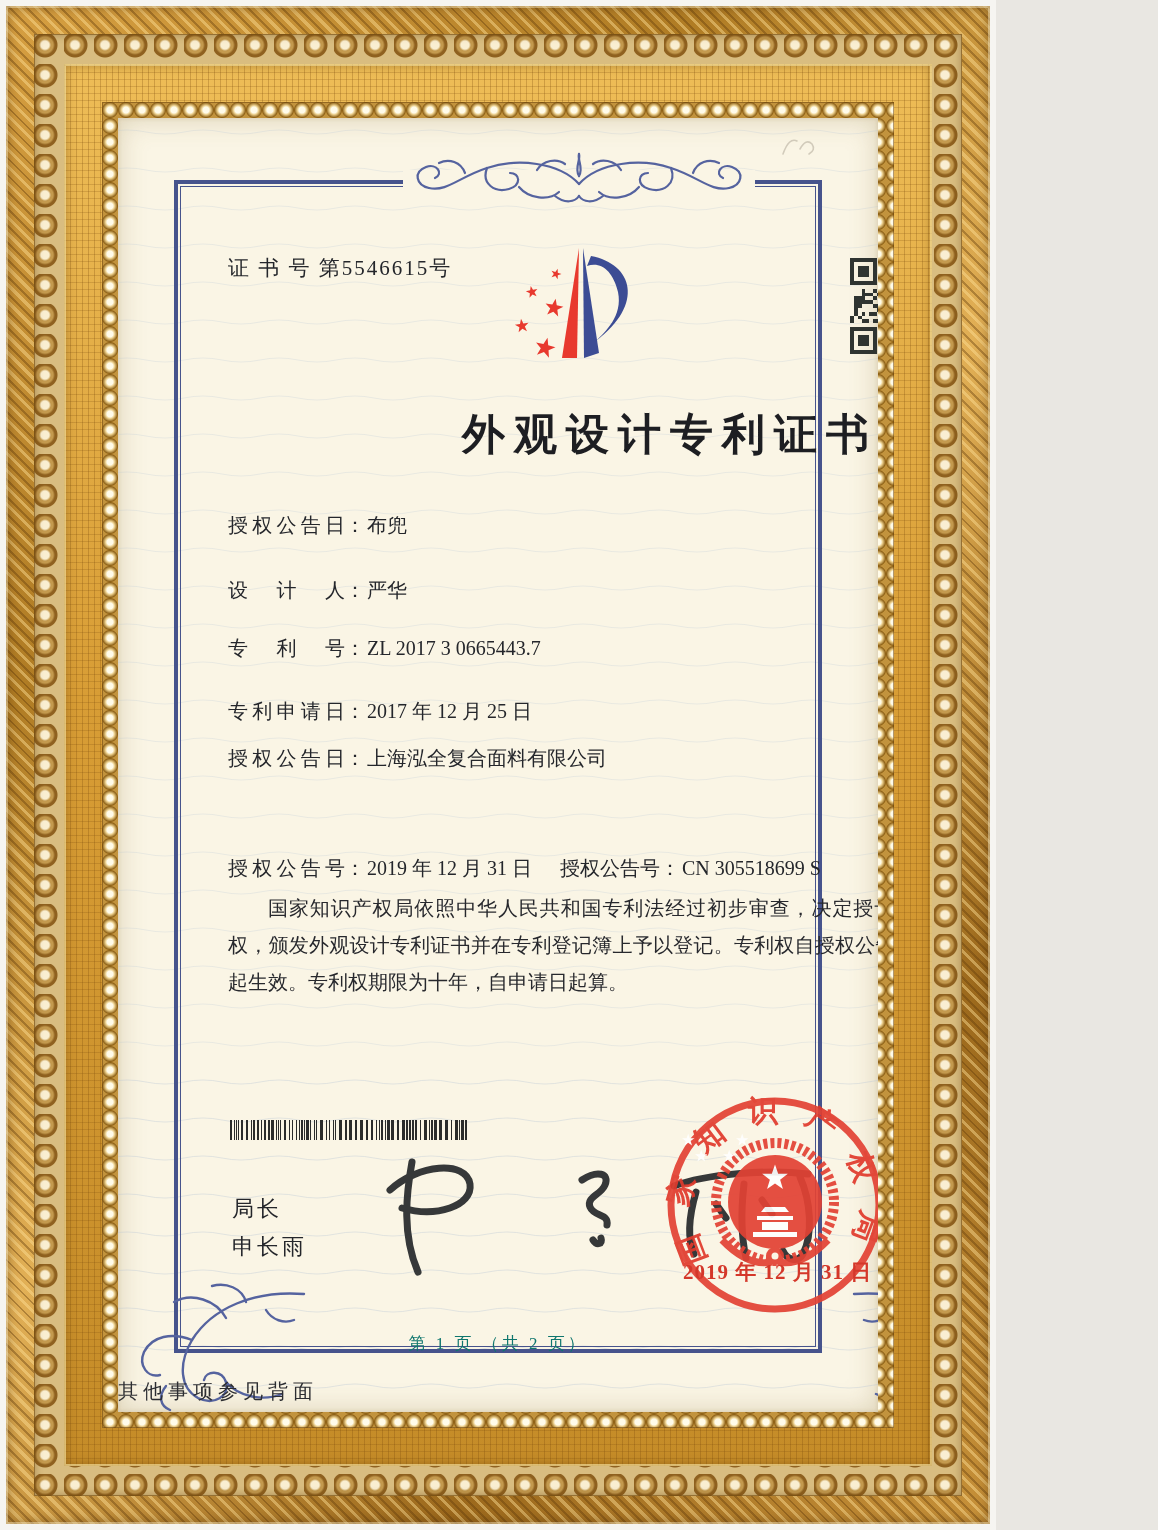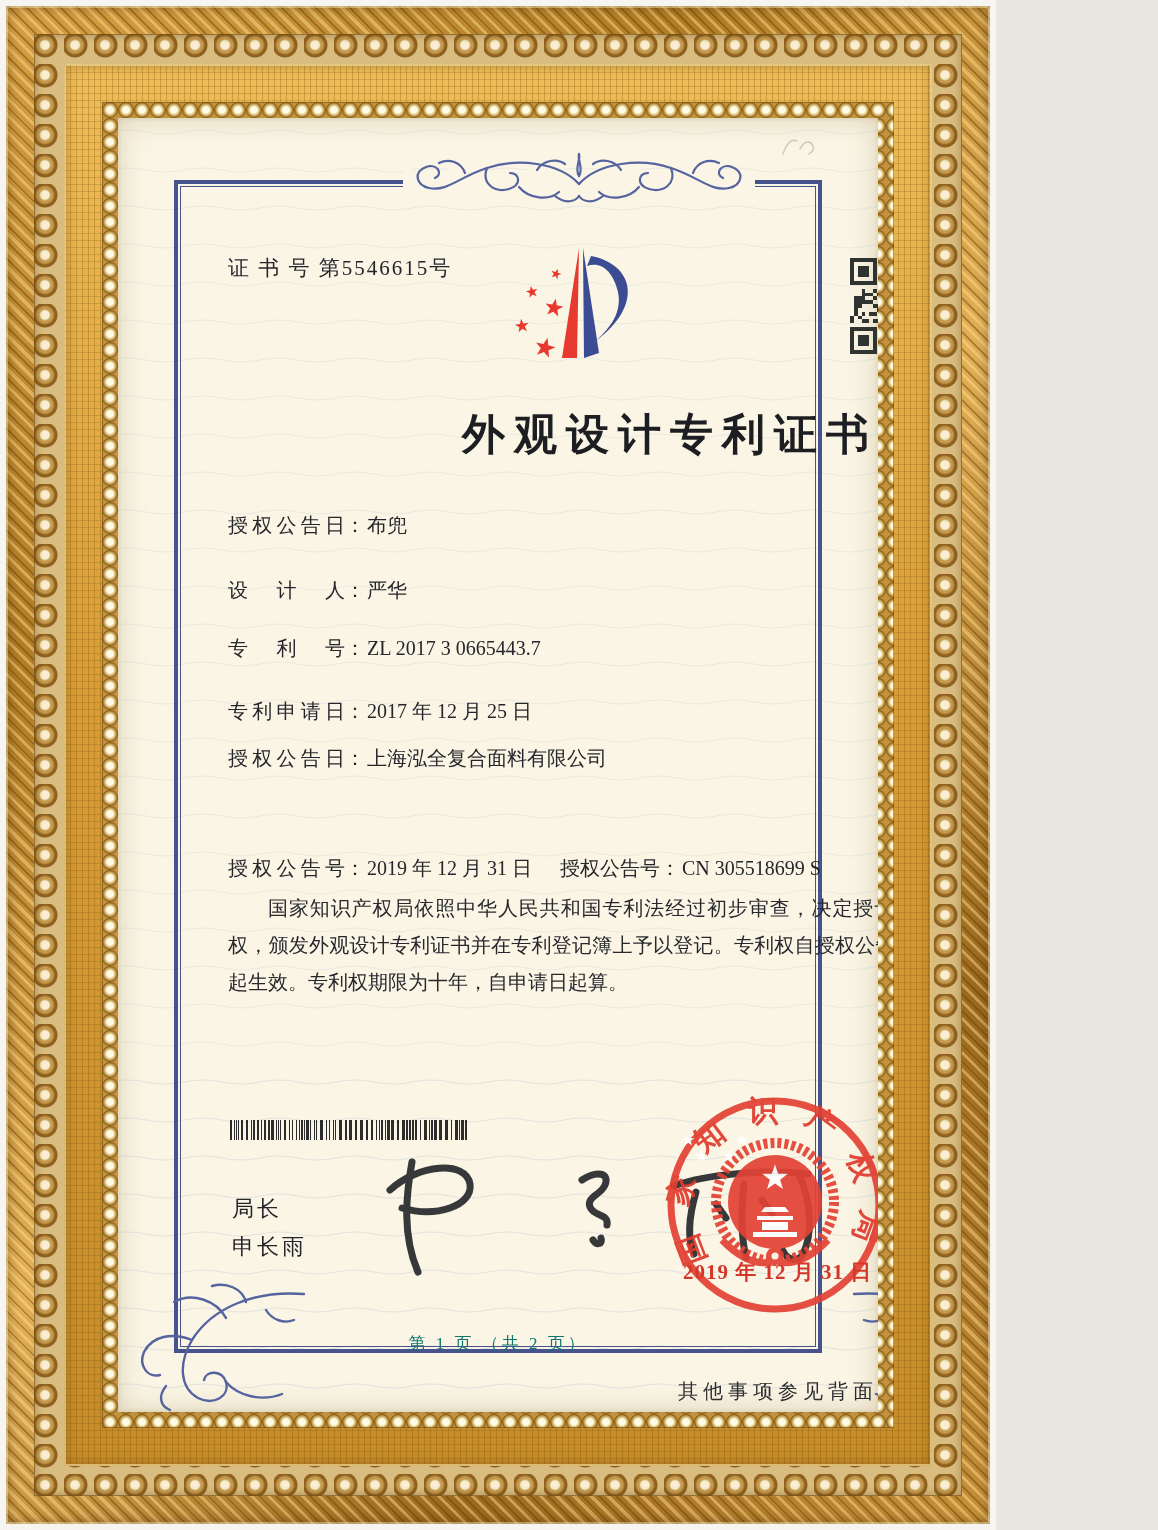--- a/index.html
+++ b/index.html
@@ -36,21 +36,21 @@
   .certno{left:110px;top:136px;font-size:21px;letter-spacing:2px;}
   .title{left:0;right:0;top:288px;text-align:right;font-size:43px;font-weight:700;letter-spacing:9px;color:#1d1e22;}
   .f-row{left:110px;font-size:20px;white-space:nowrap;}
   .f-label{display:inline-block;width:117px;text-align:justify;text-align-last:justify;vertical-align:top;}
   .f-colon{display:inline-block;margin:0 2px 0 0;}
   .paras{left:110px;width:708px;top:772px;font-size:20px;line-height:37px;text-align:justify;color:#27282d;}
   .paras p{margin:0;text-indent:2em;}
   .signer{left:114px;top:1072px;font-size:22px;letter-spacing:3px;line-height:38px;}
   .sealdate{left:565px;top:1140px;font-size:21px;color:#d4372a;letter-spacing:1px;font-weight:600;}
   .pagefoot{left:0;right:0;top:1214px;text-align:center;font-size:17px;letter-spacing:3px;color:#0f766e;}
-  .backnote{left:0;right:0;top:1260px;text-align:right;font-size:20px;letter-spacing:5px;color:#2c2d31;}
+  .backnote{left:0;right:0;top:1260px;text-align:left;font-size:20px;letter-spacing:5px;color:#2c2d31;}
 </style>
 </head>
 <body>
 
 <div class="photo">
  <div class="band b1">
   <div class="band b2">
    <div class="band b3">
     <div class="band b4">
      <div class="band paper">

